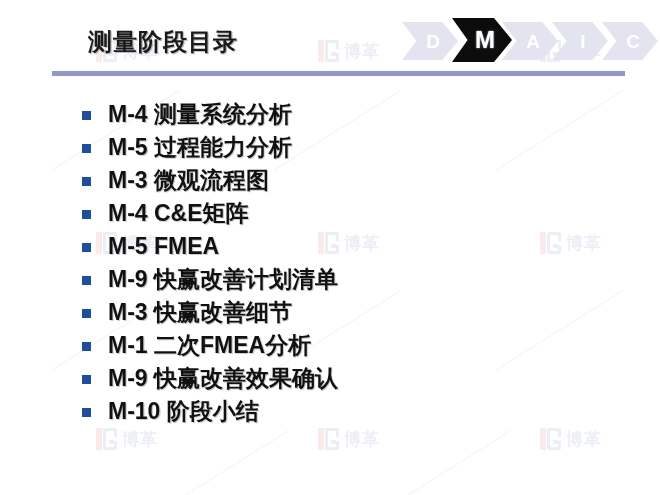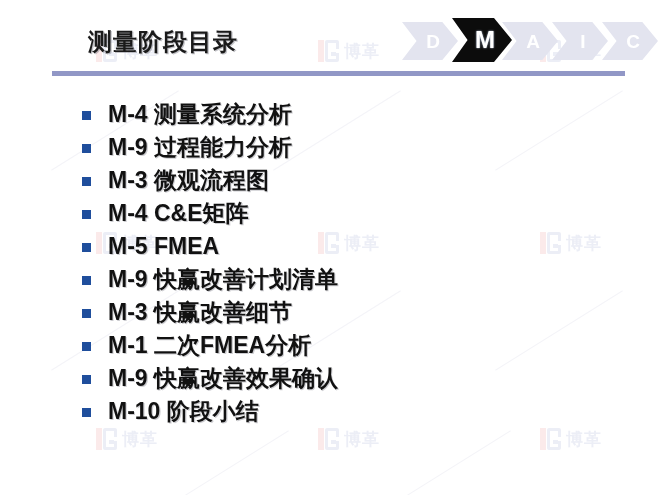--- a/index.html
+++ b/index.html
@@ -318,21 +318,21 @@
     <div id="title-rule"></div>
   </div>
 
   <div id="bullet-list">
       <div class="bullet-row">
         <div class="bullet-mark"></div>
         <div class="bullet-text">M-4 测量系统分析</div>
       </div>
       <div class="bullet-row">
         <div class="bullet-mark"></div>
-        <div class="bullet-text">M-9 过程能力分析</div>
+        <div class="bullet-text">M-5 过程能力分析</div>
       </div>
       <div class="bullet-row">
         <div class="bullet-mark"></div>
         <div class="bullet-text">M-3 微观流程图</div>
       </div>
       <div class="bullet-row">
         <div class="bullet-mark"></div>
         <div class="bullet-text">M-4 C&amp;E矩阵</div>
       </div>
       <div class="bullet-row">

